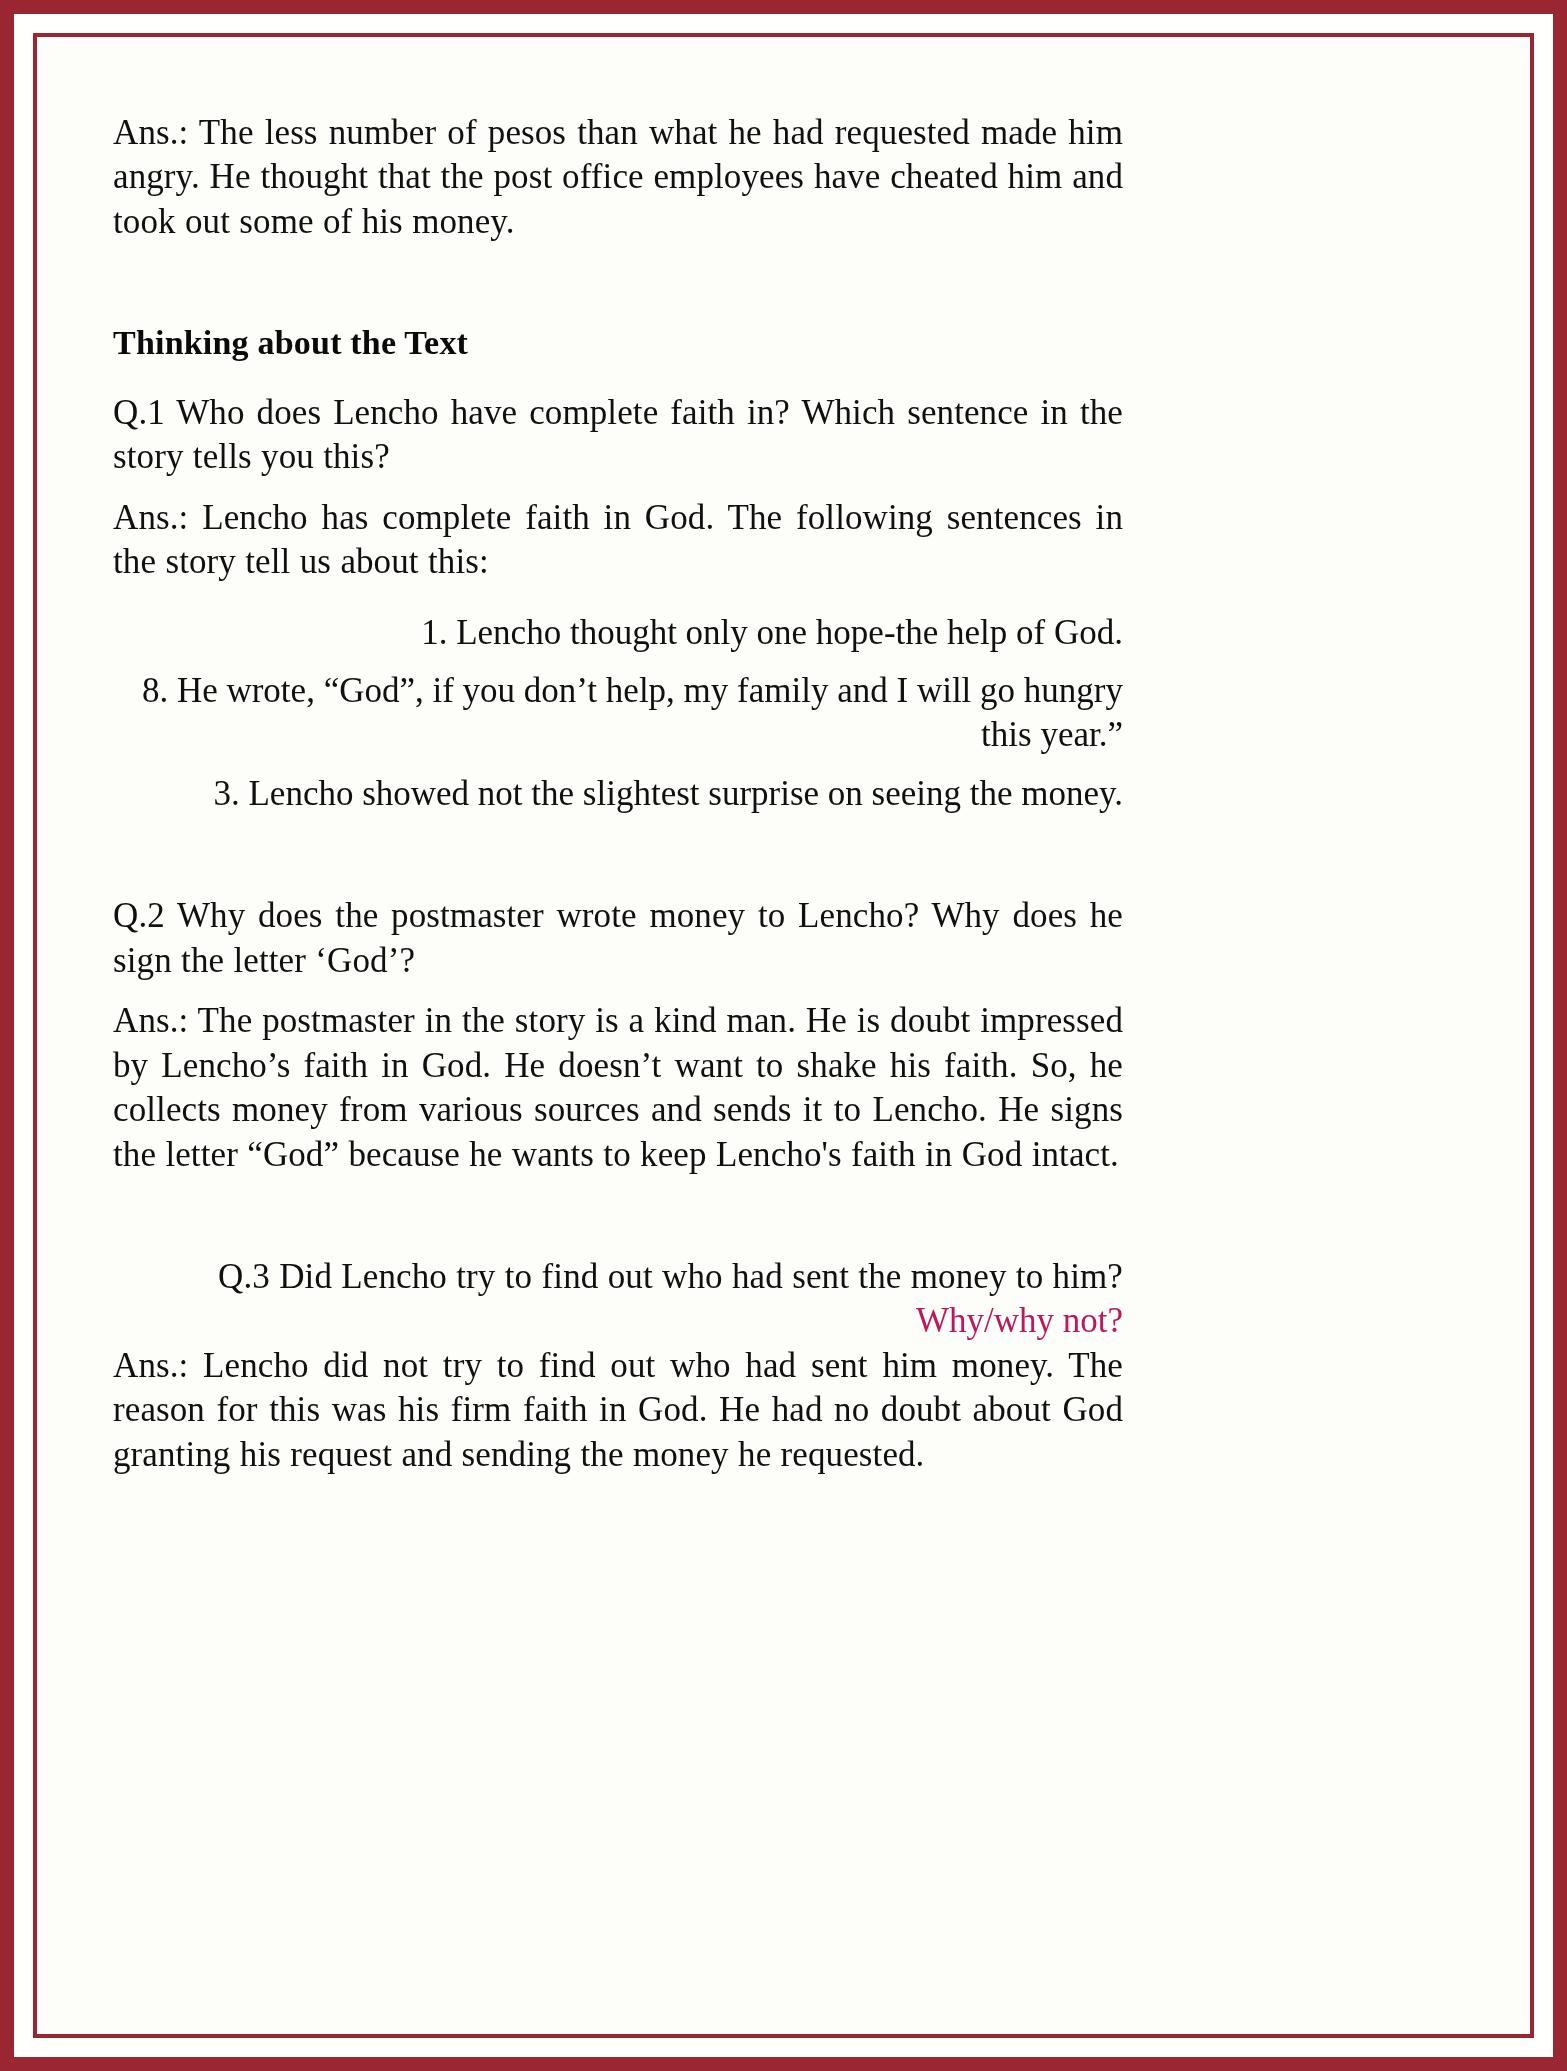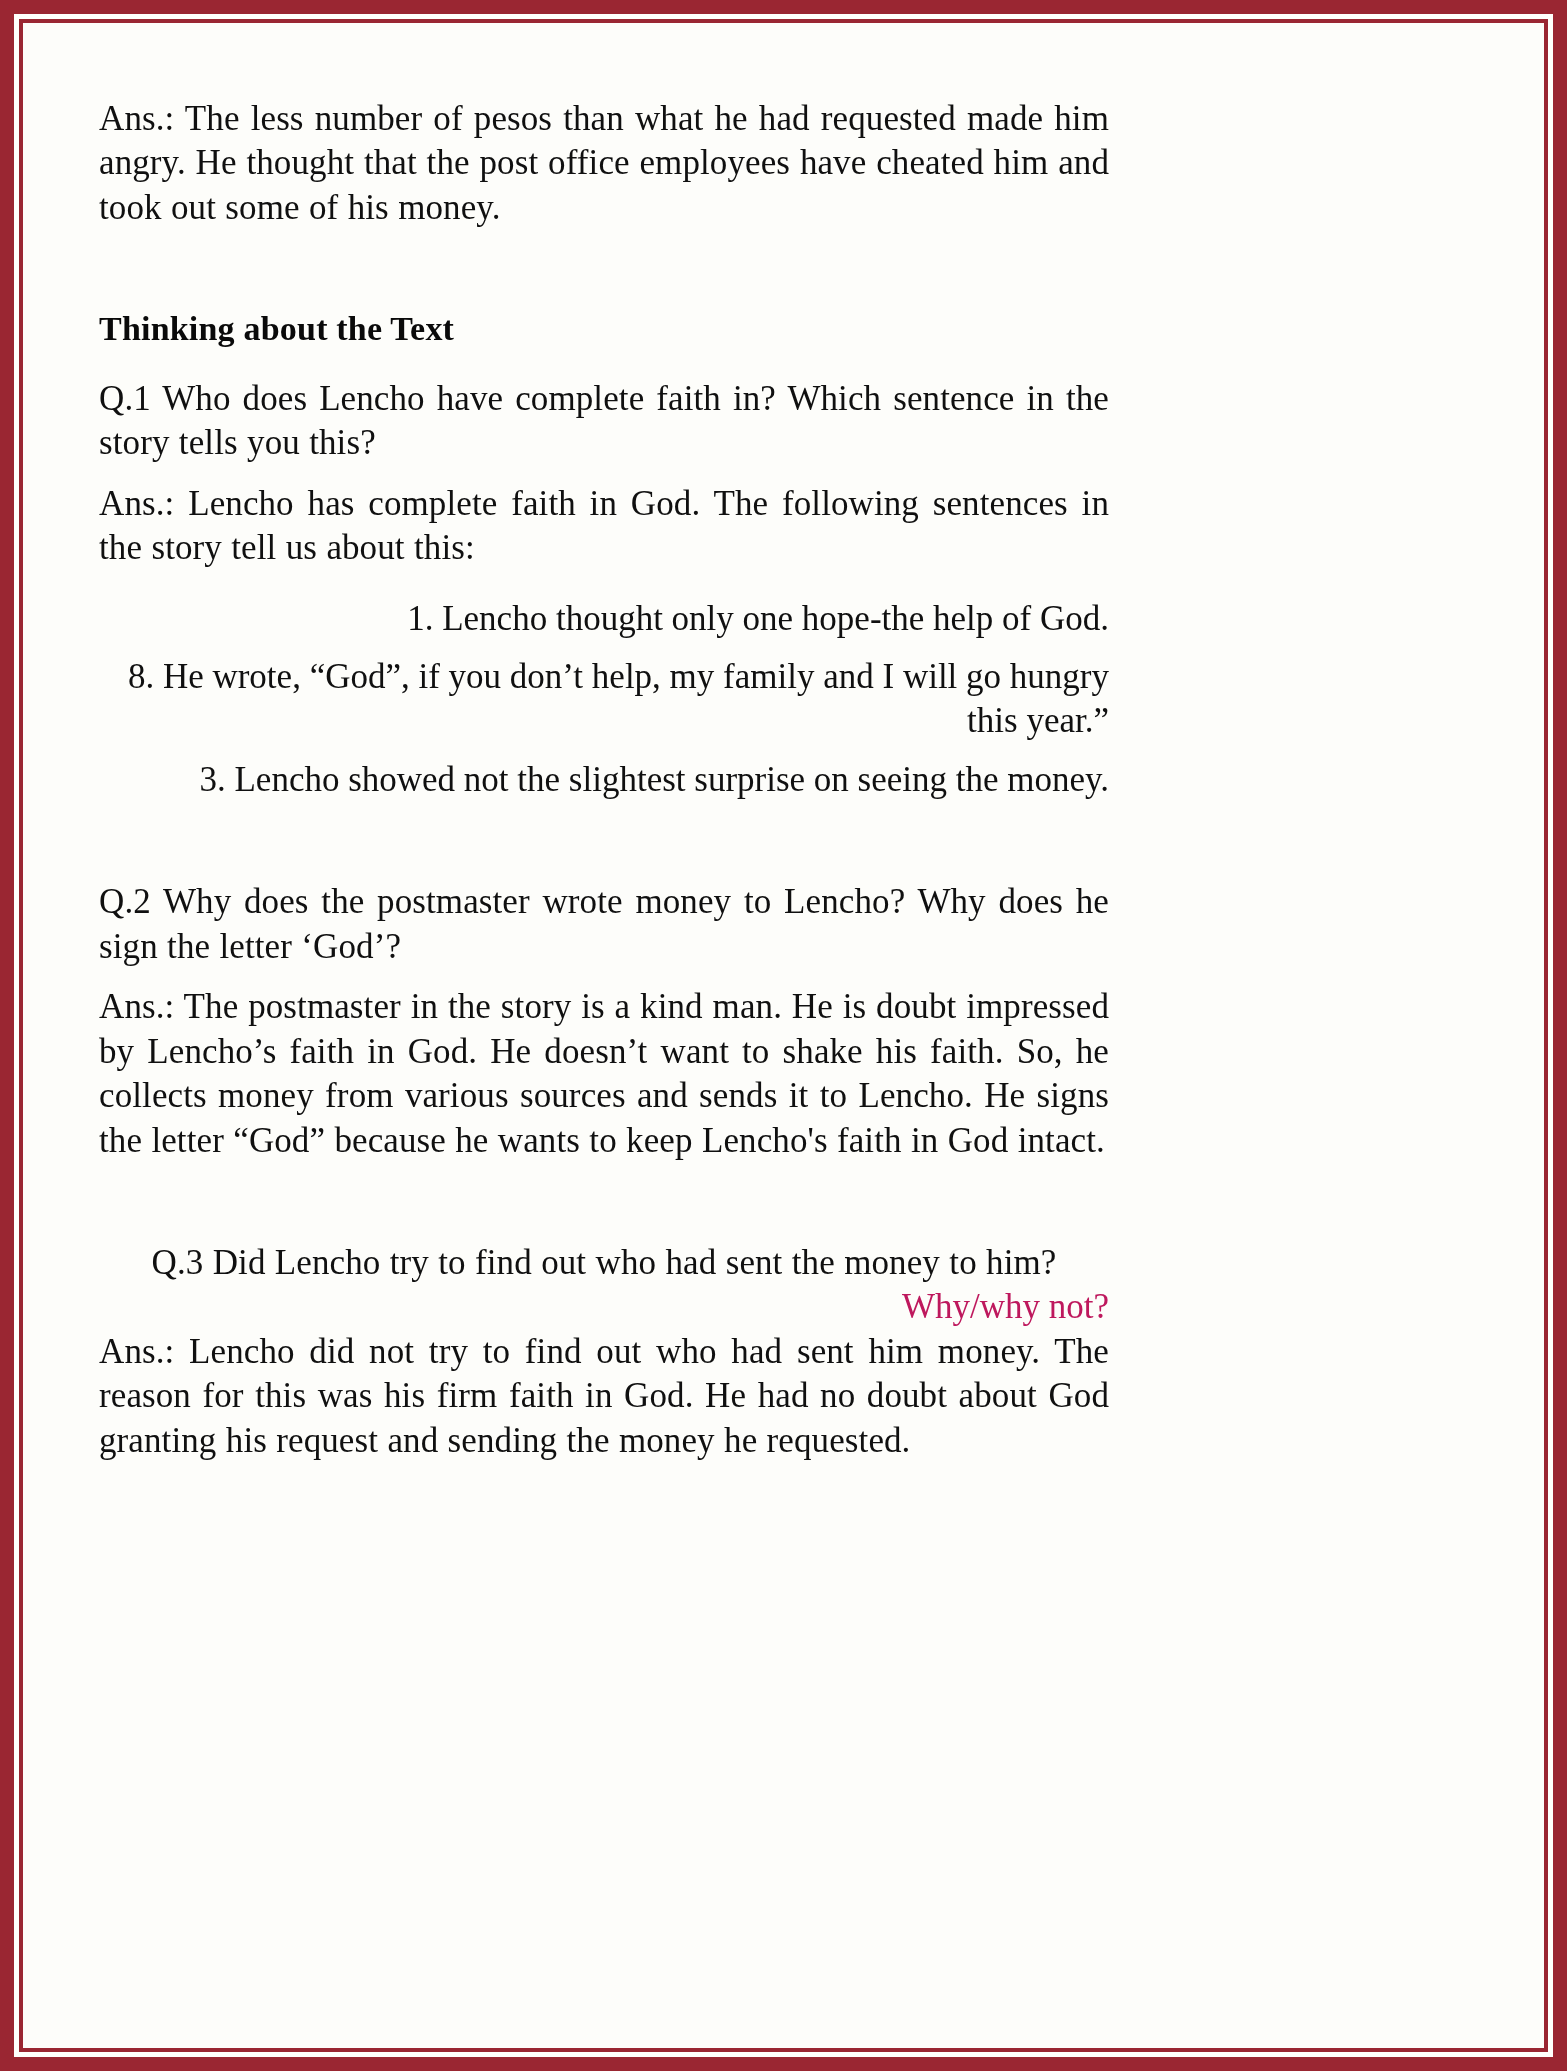--- a/index.html
+++ b/index.html
@@ -22,21 +22,21 @@
     height: 2071px;
     box-sizing: border-box;
     background: #9a2632;
     padding: 14px;
   }
   .frame-gap {
     width: 100%;
     height: 100%;
     box-sizing: border-box;
     background: #fffffd;
-    padding: 5px;
+    padding: 19px;
   }
   .frame-inner-rule {
     width: 100%;
     height: 100%;
     box-sizing: border-box;
     border: 4px solid #9a2632;
     background: #fdfdfa;
     position: relative;
   }
 
@@ -60,21 +60,21 @@
     font-size: 35px;
     line-height: 1.27;
     color: #101010;
     text-align: justify;
     text-justify: inter-word;
     margin: 0;
     letter-spacing: 0.1px;
     word-spacing: 0.5px;
   }
   .para-left {
-    text-align: center;
+    text-align: right;
   }
   .heading {
     font-size: 34px;
     line-height: 1.25;
     color: #0a0a0a;
     font-weight: bold;
     margin: 0;
     letter-spacing: 0.2px;
   }
 

